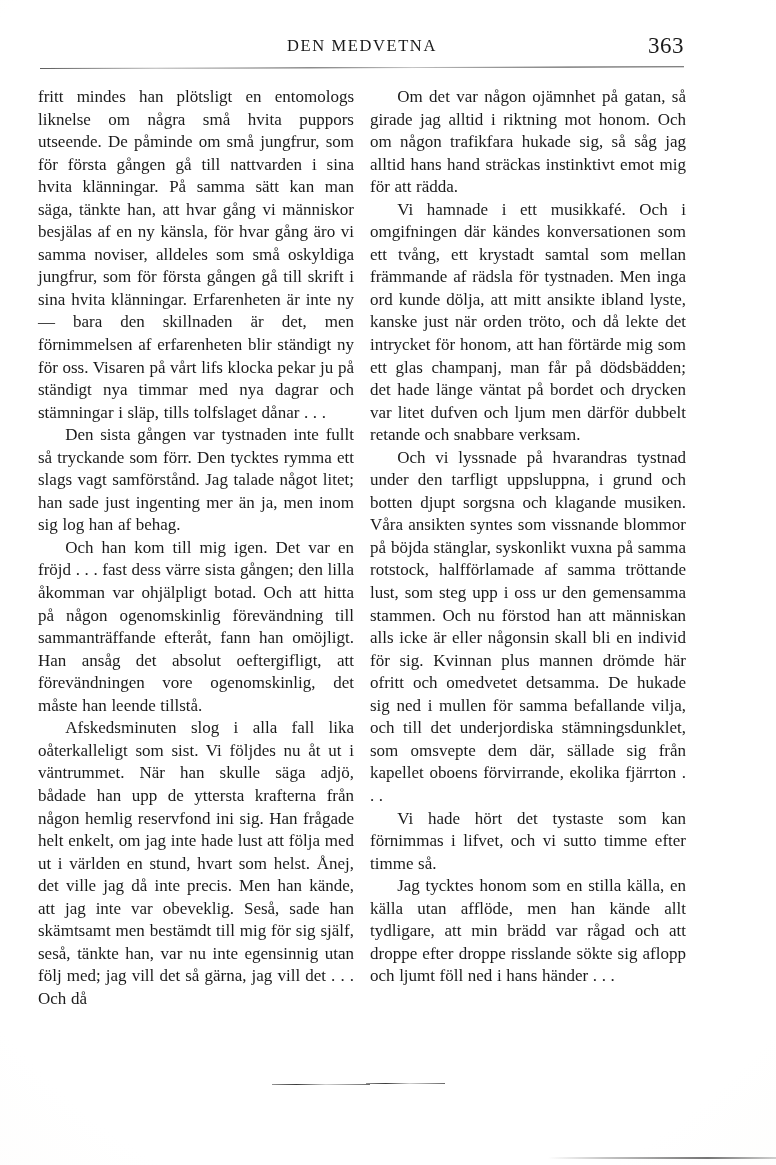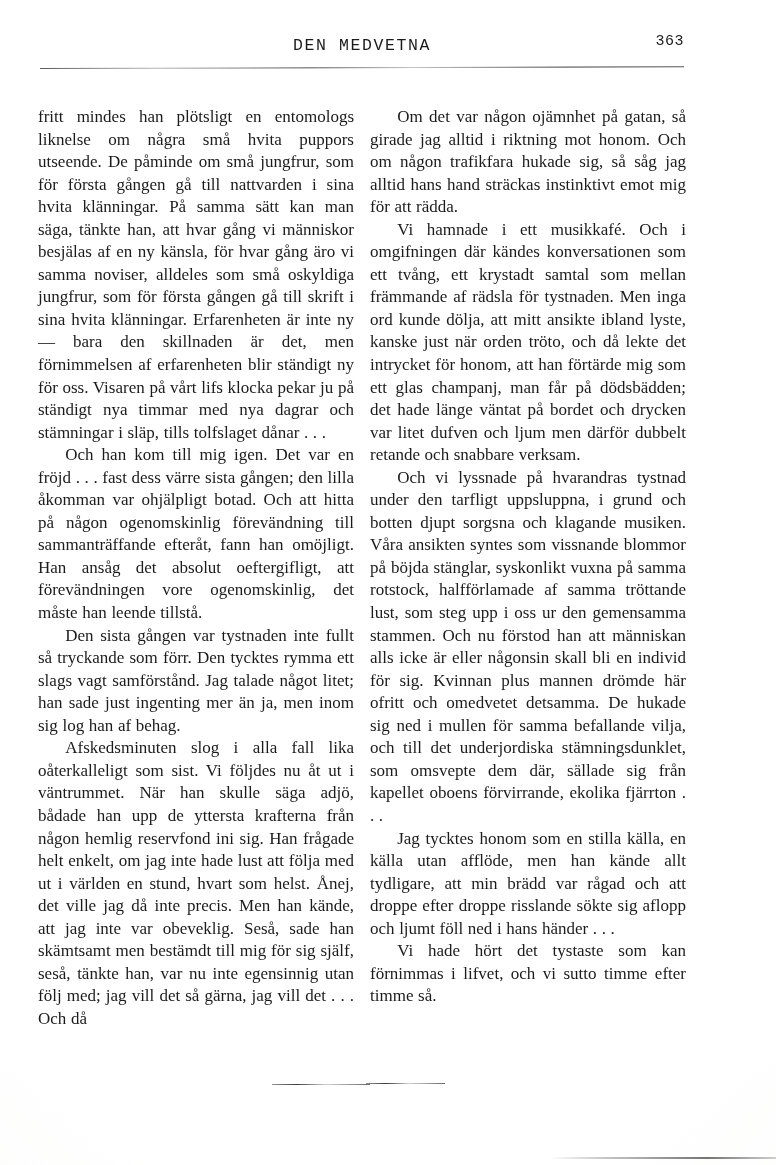--- a/index.html
+++ b/index.html
@@ -24,38 +24,37 @@
       radial-gradient(ellipse 120% 100% at 50% 45%, #ffffff 60%, #fbfaf8 85%, #f3f1ed 100%);
   }
 
   
   .running-head {
     position: absolute;
     left: 40px;
     top: 36px;
     width: 644px;
     height: 26px;
-    font-family: Liberation Mono, monospace;
   }
   .head-title {
     position: absolute;
     left: 0;
     right: 0;
     top: 0;
     text-align: center;
     font-size: 16.5px;
     letter-spacing: 1.6px;
     color: #1a1a1a;
     white-space: nowrap;
   }
   .folio {
     position: absolute;
     right: 0;
     top: -3px;
-    font-size: 15px;
+    font-size: 23px;
     letter-spacing: 0.5px;
     color: #1a1a1a;
   }
   .head-rule {
     position: absolute;
     left: 40px;
     top: 68px;
     width: 644px;
     height: 1px;
     background: linear-gradient(90deg,
@@ -70,21 +69,20 @@
   }
 
   
   .columns {
     position: absolute;
     left: 38px;
     top: 86px;
     width: 648px;
     display: flex;
     gap: 16px;
-    margin-top: 20px;
   }
   .column {
     width: 316px;
   }
   .column p {
     margin: 0;
     font-size: 17px;
     line-height: 22.55px;
     text-align: justify;
     text-justify: inter-word;
@@ -131,31 +129,31 @@
   <div class="running-head">
     <div class="head-title">DEN MEDVETNA</div>
     <div class="folio">363</div>
   </div>
   <div class="head-rule"></div>
 
   <div class="columns">
 
     <div class="column">
       <p class="flush">fritt mindes han plötsligt en entomologs liknelse om några små hvita puppors utseende. De påminde om små jungfrur, som för första gången gå till nattvarden i sina hvita klänningar. På samma sätt kan man säga, tänkte han, att hvar gång vi människor besjälas af en ny känsla, för hvar gång äro vi samma noviser, alldeles som små oskyldiga jungfrur, som för första gången gå till skrift i sina hvita klänningar. Erfarenheten är inte ny — bara den skillnaden är det, men förnimmelsen af erfarenheten blir ständigt ny för oss. Visaren på vårt lifs klocka pekar ju på ständigt nya timmar med nya dagrar och stämningar i släp, tills tolfslaget dånar . . .</p>
+      <p>Den sista gången var tystnaden inte fullt så tryckande som förr. Den tycktes rymma ett slags vagt samförstånd. Jag talade något litet; han sade just ingenting mer än ja, men inom sig log han af behag.</p>
       <p>Och han kom till mig igen. Det var en fröjd . . . fast dess värre sista gången; den lilla åkomman var ohjälpligt botad. Och att hitta på någon ogenomskinlig förevändning till sammanträffande efteråt, fann han omöjligt. Han ansåg det absolut oeftergifligt, att förevändningen vore ogenomskinlig, det måste han leende tillstå.</p>
-      <p>Den sista gången var tystnaden inte fullt så tryckande som förr. Den tycktes rymma ett slags vagt samförstånd. Jag talade något litet; han sade just ingenting mer än ja, men inom sig log han af behag.</p>
       <p>Afskedsminuten slog i alla fall lika oåterkalleligt som sist. Vi följdes nu åt ut i väntrummet. När han skulle säga adjö, bådade han upp de yttersta krafterna från någon hemlig reservfond ini sig. Han frågade helt enkelt, om jag inte hade lust att följa med ut i världen en stund, hvart som helst. Ånej, det ville jag då inte precis. Men han kände, att jag inte var obeveklig. Seså, sade han skämtsamt men bestämdt till mig för sig själf, seså, tänkte han, var nu inte egensinnig utan följ med; jag vill det så gärna, jag vill det . . . Och då</p>
     </div>
 
     <div class="column">
       <p>Om det var någon ojämnhet på gatan, så girade jag alltid i riktning mot honom. Och om någon trafikfara hukade sig, så såg jag alltid hans hand sträckas instinktivt emot mig för att rädda.</p>
       <p>Vi hamnade i ett musikkafé. Och i omgifningen där kändes konversationen som ett tvång, ett krystadt samtal som mellan främmande af rädsla för tystnaden. Men inga ord kunde dölja, att mitt ansikte ibland lyste, kanske just när orden tröto, och då lekte det intrycket för honom, att han förtärde mig som ett glas champanj, man får på dödsbädden; det hade länge väntat på bordet och drycken var litet dufven och ljum men därför dubbelt retande och snabbare verksam.</p>
       <p>Och vi lyssnade på hvarandras tystnad under den tarfligt uppsluppna, i grund och botten djupt sorgsna och klagande musiken. Våra ansikten syntes som vissnande blommor på böjda stänglar, syskonlikt vuxna på samma rotstock, halfförlamade af samma tröttande lust, som steg upp i oss ur den gemensamma stammen. Och nu förstod han att människan alls icke är eller någonsin skall bli en individ för sig. Kvinnan plus mannen drömde här ofritt och omedvetet detsamma. De hukade sig ned i mullen för samma befallande vilja, och till det underjordiska stämningsdunklet, som omsvepte dem där, sällade sig från kapellet oboens förvirrande, ekolika fjärrton . . .</p>
+      <p>Vi hade hört det tystaste som kan förnimmas i lifvet, och vi sutto timme efter timme så.</p>
       <p>Jag tycktes honom som en stilla källa, en källa utan afflöde, men han kände allt tydligare, att min brädd var rågad och att droppe efter droppe risslande sökte sig aflopp och ljumt föll ned i hans händer . . .</p>
-      <p>Vi hade hört det tystaste som kan förnimmas i lifvet, och vi sutto timme efter timme så.</p>
     </div>
 
   </div>
 
   <div class="foot-rule left"></div>
   <div class="foot-rule right"></div>
   <div class="scan-edge"></div>
 
 </div>
 

